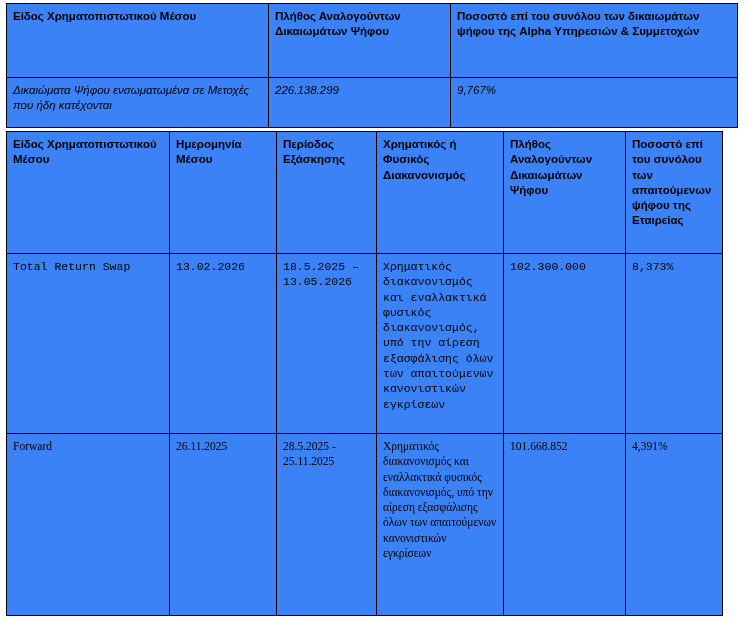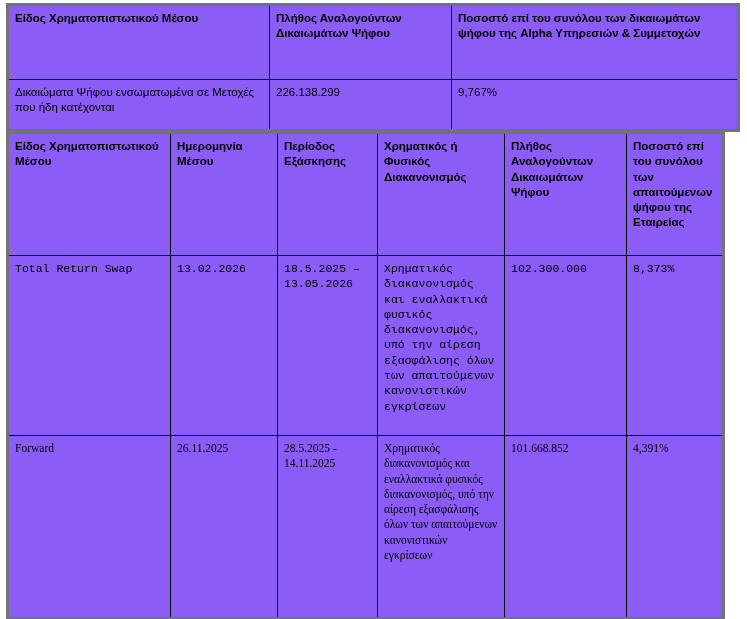--- a/index.html
+++ b/index.html
@@ -18,22 +18,22 @@
   .page {
     position: relative;
     width: 747px;
     height: 619px;
     box-sizing: border-box;
   }
 
   table.doc-table {
     border-collapse: collapse;
     table-layout: fixed;
-    border: 3px solid #737373;
-    background: #8b5cf6;
+    border: 1px solid #737373;
+    background: #3b82f6;
   }
   table.doc-table td,
   table.doc-table th {
     border: 1px solid #000000;
     vertical-align: top;
     padding: 5px 6px 6px 6px;
     font-size: 11.5px;
     line-height: 1.33;
     font-weight: normal;
     text-align: left;
@@ -50,21 +50,21 @@
     width: 731px;
   }
   #table-one th,
   #table-one td {
     font-size: 11.5px;
   }
   #table-one .col-a { width: 262px; }
   #table-one .col-b { width: 182px; }
   #table-one .col-c { width: 287px; }
   #table-one thead th { height: 62px; }
-  #table-one tbody td { height: 38px; }
+  #table-one tbody td { height: 38px; font-style: italic; }
 
   
   #table-two {
     position: absolute;
     left: 6px;
     top: 131px;
     width: 716px;
   }
   #table-two .c1 { width: 163px; }
   #table-two .c2 { width: 107px; }
@@ -127,21 +127,21 @@
         <td>Total Return Swap</td>
         <td>13.02.2026</td>
         <td>18.5.2025 – 13.05.2026</td>
         <td>Χρηματικός διακανονισμός και εναλλακτικά φυσικός διακανονισμός, υπό την αίρεση εξασφάλισης όλων των απαιτούμενων κανονιστικών εγκρίσεων</td>
         <td>102.300.000</td>
         <td>8,373%</td>
       </tr>
       <tr class="row-tall2">
         <td>Forward</td>
         <td>26.11.2025</td>
-        <td>28.5.2025 - 14.11.2025</td>
+        <td>28.5.2025 - 25.11.2025</td>
         <td>Χρηματικός διακανονισμός και εναλλακτικά φυσικός διακανονισμός, υπό την αίρεση εξασφάλισης όλων των απαιτούμενων κανονιστικών εγκρίσεων</td>
         <td>101.668.852</td>
         <td>4,391%</td>
       </tr>
     </tbody>
   </table>
 
 </div>
 
 </body></html>

